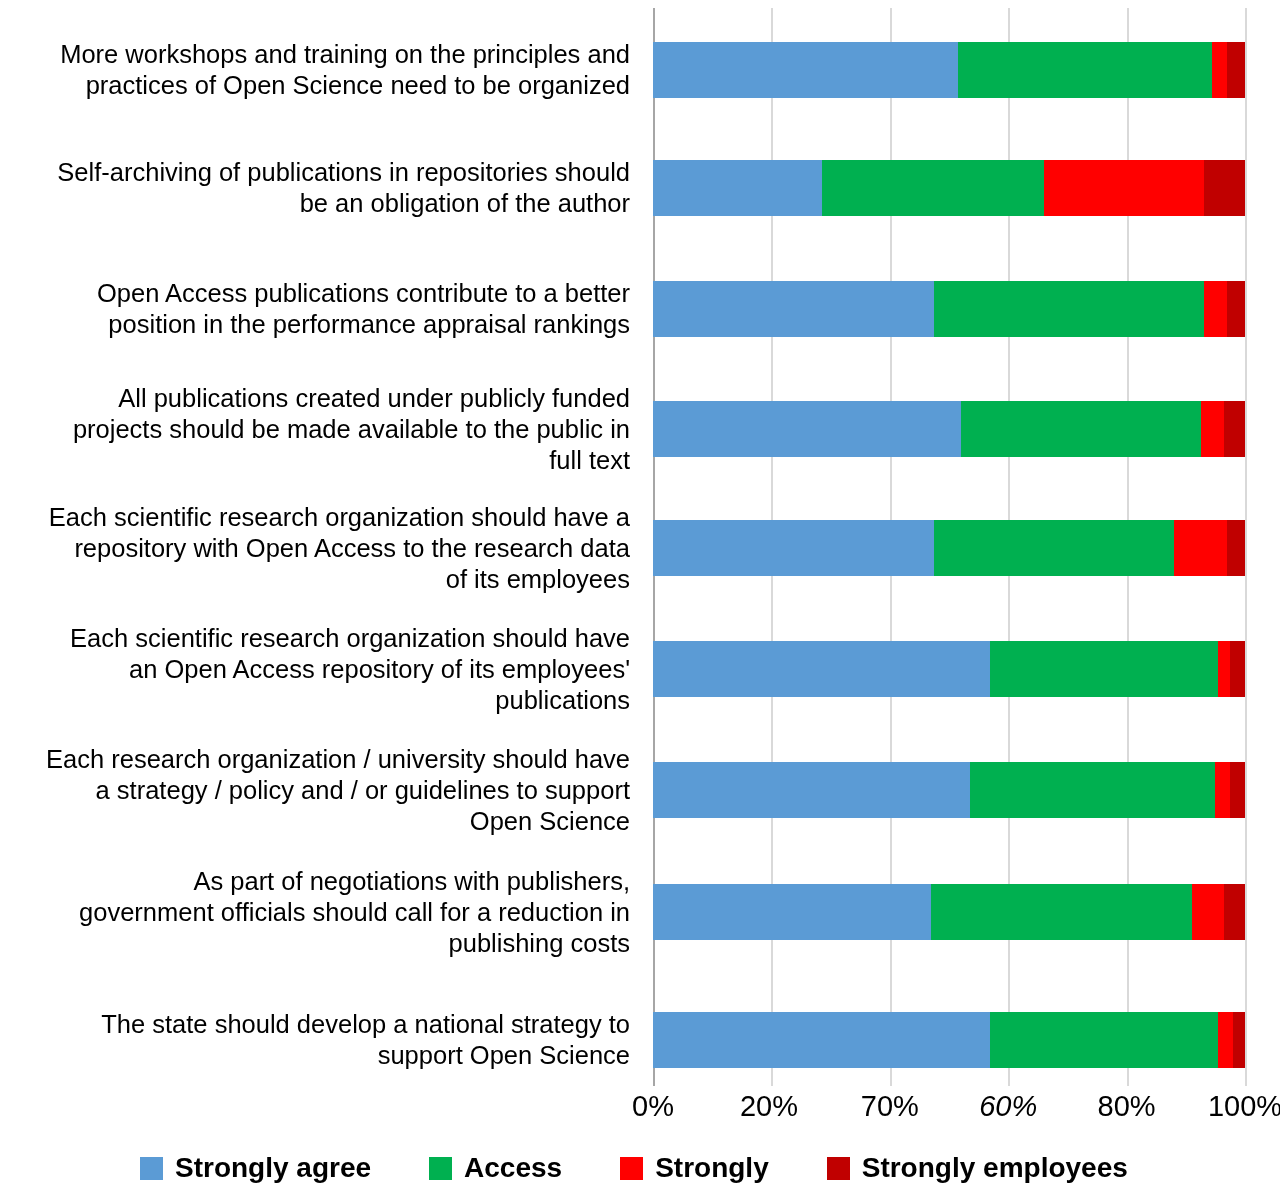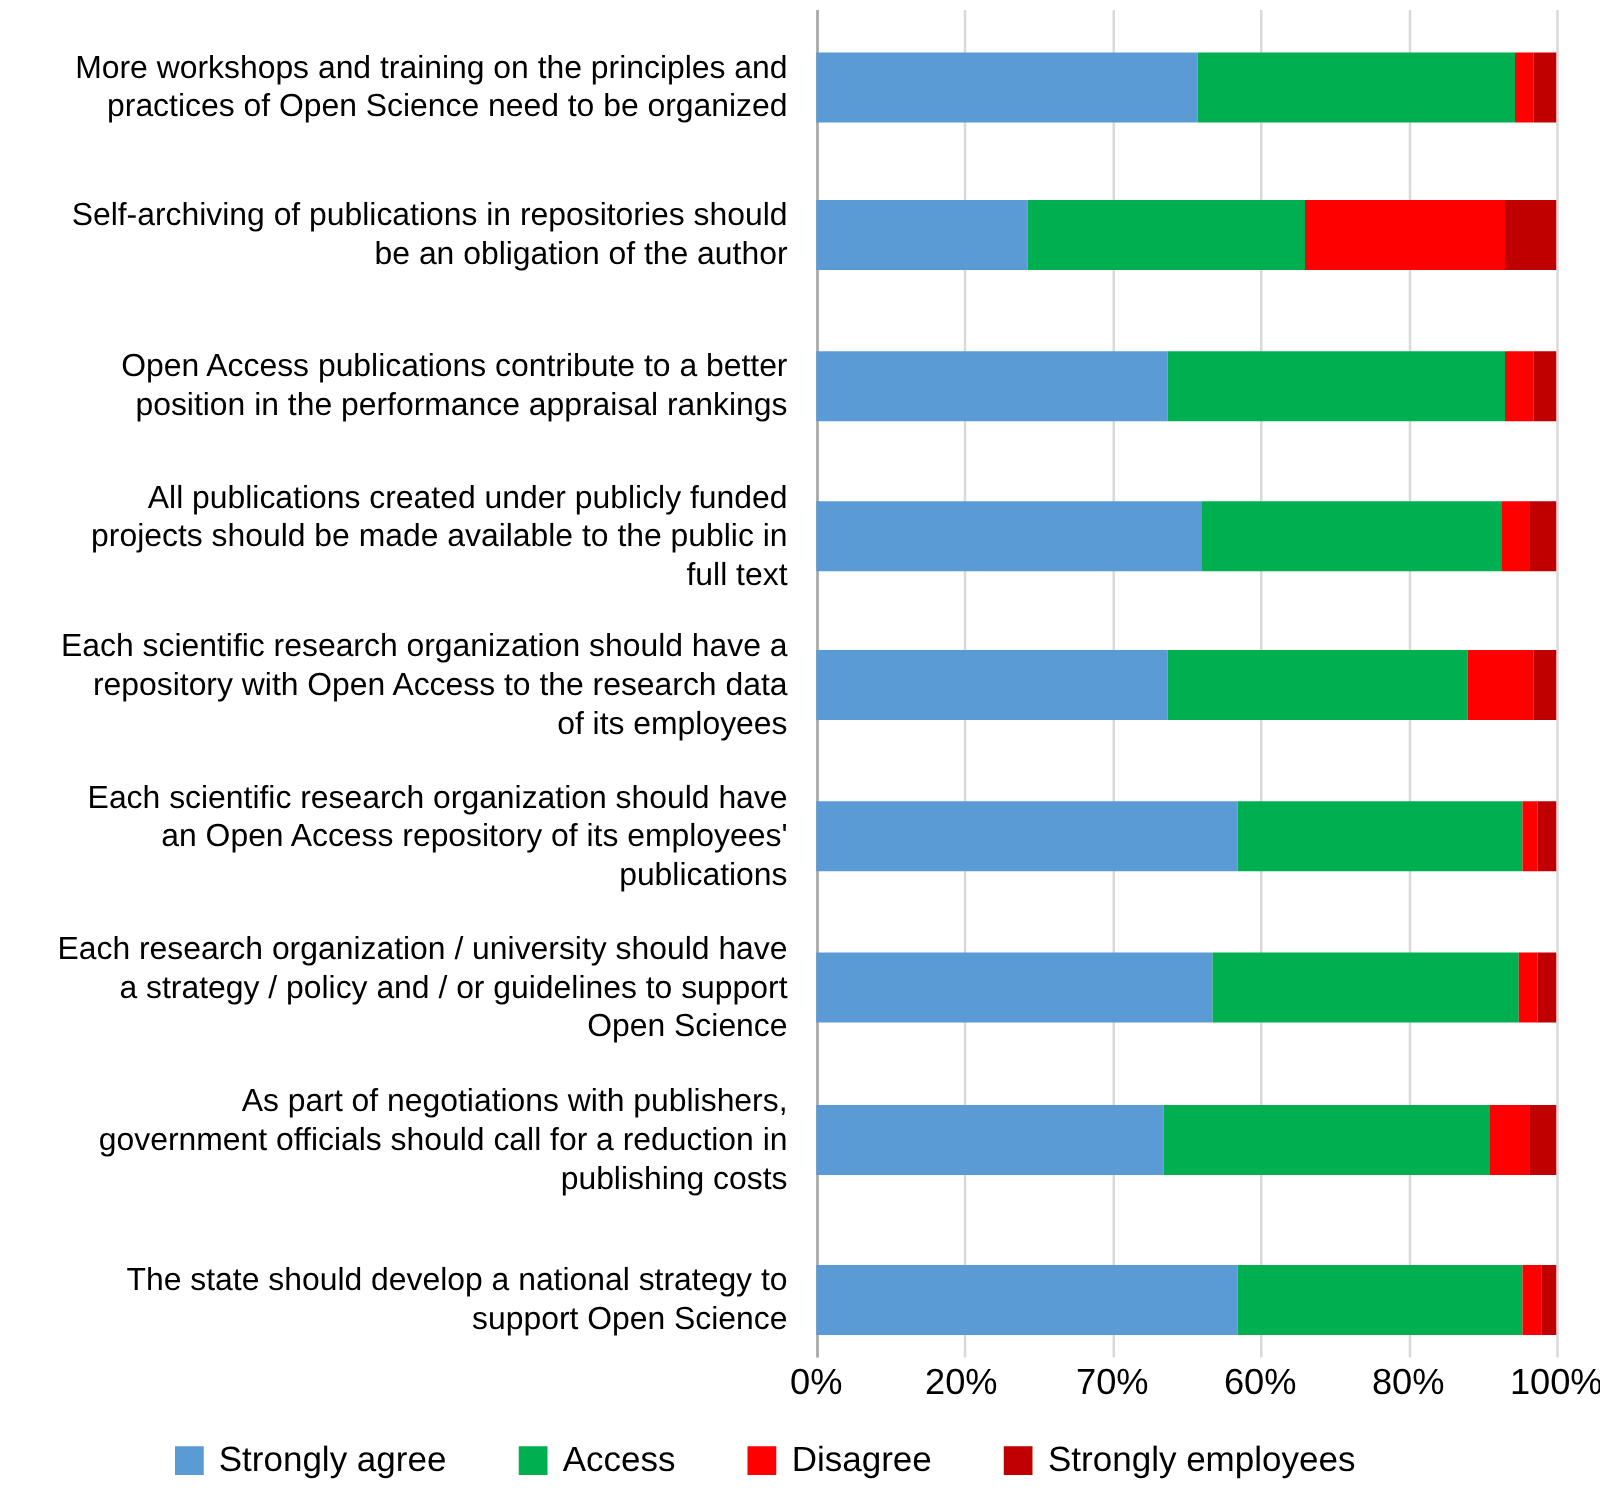--- a/index.html
+++ b/index.html
@@ -100,20 +100,21 @@
   }
 
   
   .legend {
     position: absolute;
     left: 140px;
     top: 1152px;
     display: flex;
     align-items: center;
     gap: 0px;
+    font-weight: bold;
   }
   .legend-item {
     display: flex;
     align-items: center;
     margin-right: 58px;
   }
   .legend-swatch {
     width: 23px;
     height: 23px;
     margin-right: 12px;
@@ -221,37 +222,37 @@
           <div class="seg" style="width: 14.8px; background: rgb(255, 0, 0);"></div>
           <div class="seg" style="width: 11.84px; background: rgb(192, 0, 0);"></div>
         </div>
       </div>
   </div>
 
   <div class="xticks">
       <div class="xtick" style="left: 0px;">0%</div>
       <div class="xtick" style="left: 116px;">20%</div>
       <div class="xtick" style="left: 236.8px;">70%</div>
-      <div class="xtick" style="left: 355.2px;">60%</div>
+      <div class="xtick" style="left: 355.2px; font-style: italic;">60%</div>
       <div class="xtick" style="left: 473.6px;">80%</div>
       <div class="xtick" style="left: 592px;">100%</div>
     </div>
 
   <div class="legend">
       <div class="legend-item">
         <span class="legend-swatch" style="background: rgb(91, 155, 213);"></span>
         <span class="legend-text">Strongly agree</span>
       </div>
       <div class="legend-item">
         <span class="legend-swatch" style="background: rgb(0, 176, 80);"></span>
         <span class="legend-text">Access</span>
       </div>
       <div class="legend-item">
         <span class="legend-swatch" style="background: rgb(255, 0, 0);"></span>
-        <span class="legend-text">Disagree</span>
+        <span class="legend-text">Strongly</span>
       </div>
       <div class="legend-item">
         <span class="legend-swatch" style="background: rgb(192, 0, 0);"></span>
         <span class="legend-text">Strongly employees</span>
       </div>
     </div>
 
 </div>
 
 </body></html>

